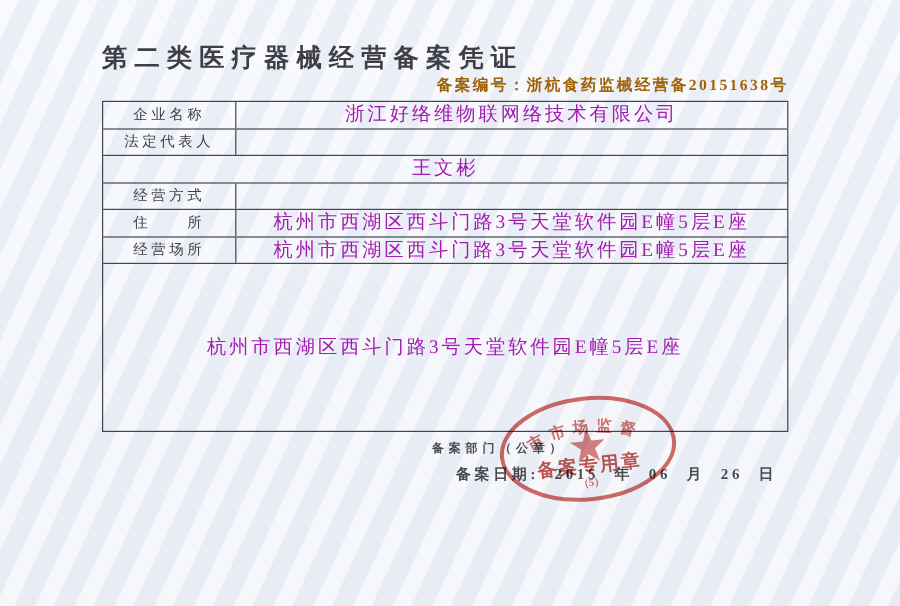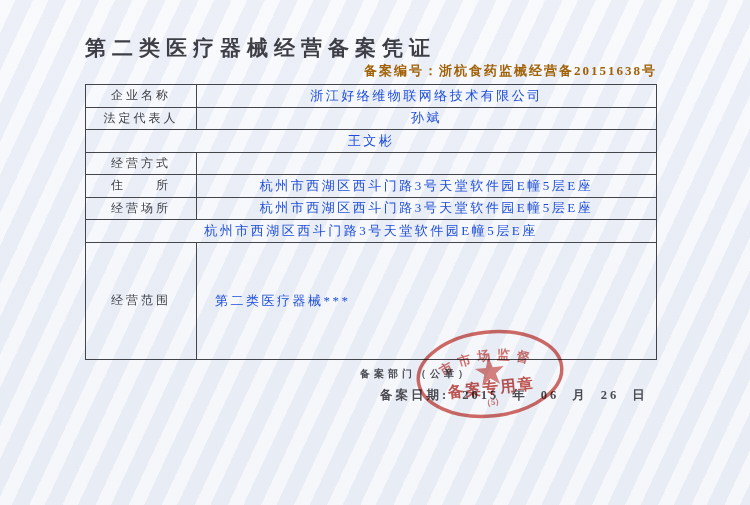--- a/index.html
+++ b/index.html
@@ -48,22 +48,22 @@
     flex:0 0 110px;
     border-right:1px solid #45464c;
     display:flex;align-items:center;justify-content:center;
     font-size:12px;letter-spacing:3px;
     color:#3f4047;
     white-space:pre;
   }
   .t-value{
     flex:1 1 auto;
     display:flex;align-items:center;justify-content:center;
-    font-size:13px;letter-spacing:2.5px;
-    color:#1d4ed8;
+    font-size:16px;letter-spacing:2.5px;
+    color:#a21caf;
     white-space:nowrap;
   }
   .t-row.scope .t-value{justify-content:flex-start;padding-left:18px;}
 
   .foot-dept{
     position:absolute;left:360px;top:367px;
     font-size:10px;font-weight:bold;letter-spacing:4px;
     color:#4a4b52;white-space:nowrap;
   }
   .foot-date{
@@ -92,42 +92,37 @@
 
   <div class="subtitle"><span>备案编号：</span><span>浙杭食药监械经营备20151638号</span></div>
 
   <div class="cert-table">
     <div class="t-row">
       <div class="t-label">企业名称</div>
       <div class="t-value">浙江好络维物联网络技术有限公司</div>
     </div>
     <div class="t-row">
       <div class="t-label">法定代表人</div>
-      <div class="t-value">孙斌</div>
     </div>
     <div class="t-row">
       <div class="t-value">王文彬</div>
     </div>
     <div class="t-row">
       <div class="t-label">经营方式</div>
     </div>
     <div class="t-row">
       <div class="t-label">住　　所</div>
       <div class="t-value">杭州市西湖区西斗门路3号天堂软件园E幢5层E座</div>
     </div>
     <div class="t-row">
       <div class="t-label">经营场所</div>
       <div class="t-value">杭州市西湖区西斗门路3号天堂软件园E幢5层E座</div>
     </div>
     <div class="t-row">
       <div class="t-value">杭州市西湖区西斗门路3号天堂软件园E幢5层E座</div>
-    </div>
-    <div class="t-row scope">
-      <div class="t-label">经营范围</div>
-      <div class="t-value">第二类医疗器械***</div>
     </div>
   </div>
 
   <div class="foot-dept">备案部门（公章）</div>
 
   <div class="foot-date">
     <span class="gap">备案日期:</span><span class="gap">2015</span><span class="gap">年</span><span class="gap">06</span><span class="gap">月</span><span class="gap">26</span><span class="gap">日</span>
   </div>
 
   <svg class="stamp" viewBox="0 0 156 94" xmlns="http://www.w3.org/2000/svg">

